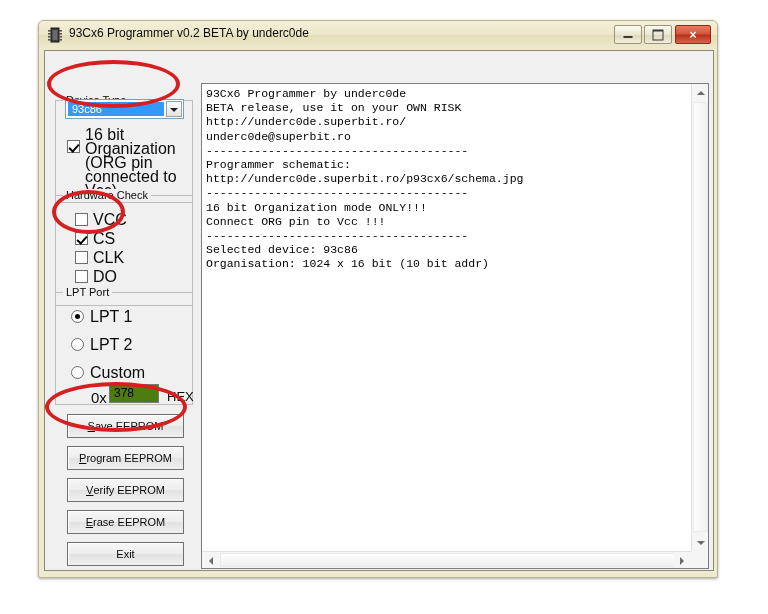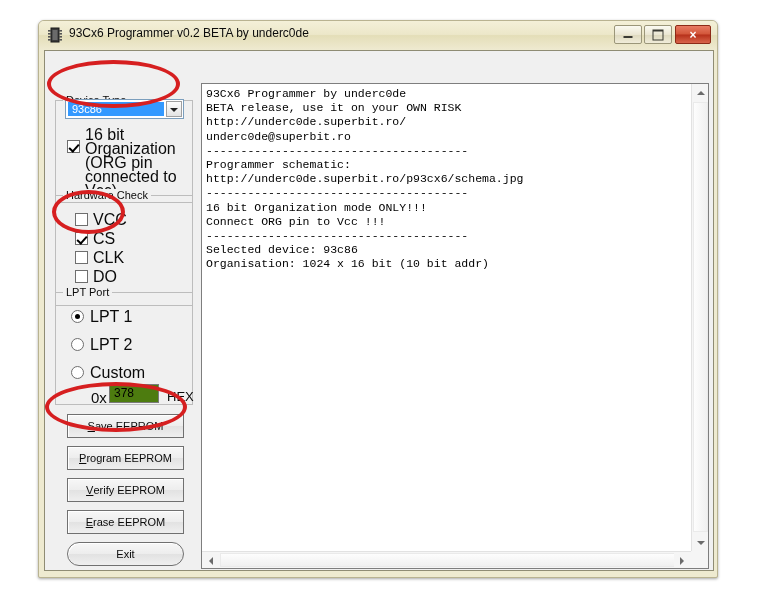--- a/index.html
+++ b/index.html
@@ -293,21 +293,21 @@
     align-items: center;
     justify-content: center;
     cursor: default;
     box-shadow: inset 1px 1px 0 #ffffff;
   }
   .btn .uline { text-decoration: underline; }
   #btn-save     { top: 363px; }
   #btn-program  { top: 395px; }
   #btn-verify   { top: 427px; }
   #btn-erase    { top: 459px; }
-  #btn-exit     { top: 491px; border-radius: 12px; }
+  #btn-exit     { top: 491px; }
 
   
   #log-outer {
     position: absolute;
     left: 156px;
     top: 32px;
     width: 508px;
     height: 486px;
     background: #ffffff;
     border: 1px solid #7e7e7e;

